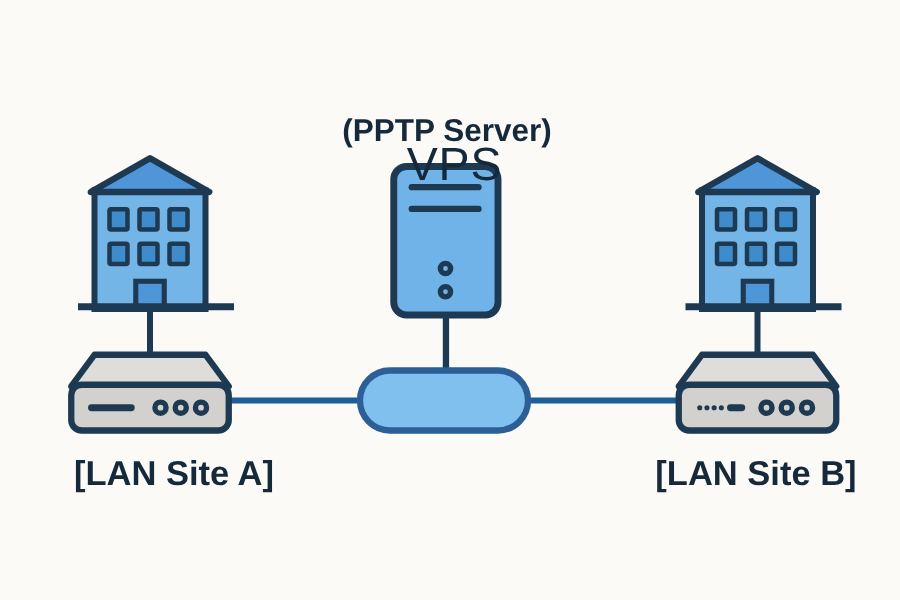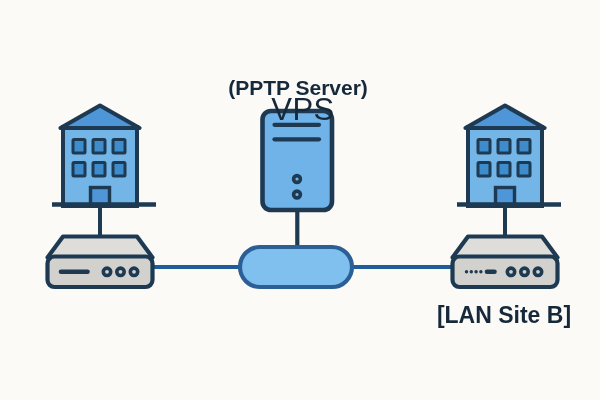--- a/index.html
+++ b/index.html
@@ -101,15 +101,16 @@
       <circle cx="511" cy="271.8" r="3.7" stroke-width="3.6" class="f-rfront st-ol"></circle>
       <circle cx="524.5" cy="271.8" r="3.7" stroke-width="3.6" class="f-rfront st-ol"></circle>
       <circle cx="538" cy="271.8" r="3.7" stroke-width="3.6" class="f-rfront st-ol"></circle>
     </g>
 
     <rect x="240" y="247" width="112" height="40" rx="20" stroke-width="4.2" class="pill"></rect>
   </svg>
 
   <div class="txt title">VPS</div>
   <div class="txt subtitle">(PPTP Server)</div>
+  <div class="txt site-label site-a">[LAN Site A]</div>
   <div class="txt site-label site-b">[LAN Site B]</div>
 
 </div>
 
 </body></html>

